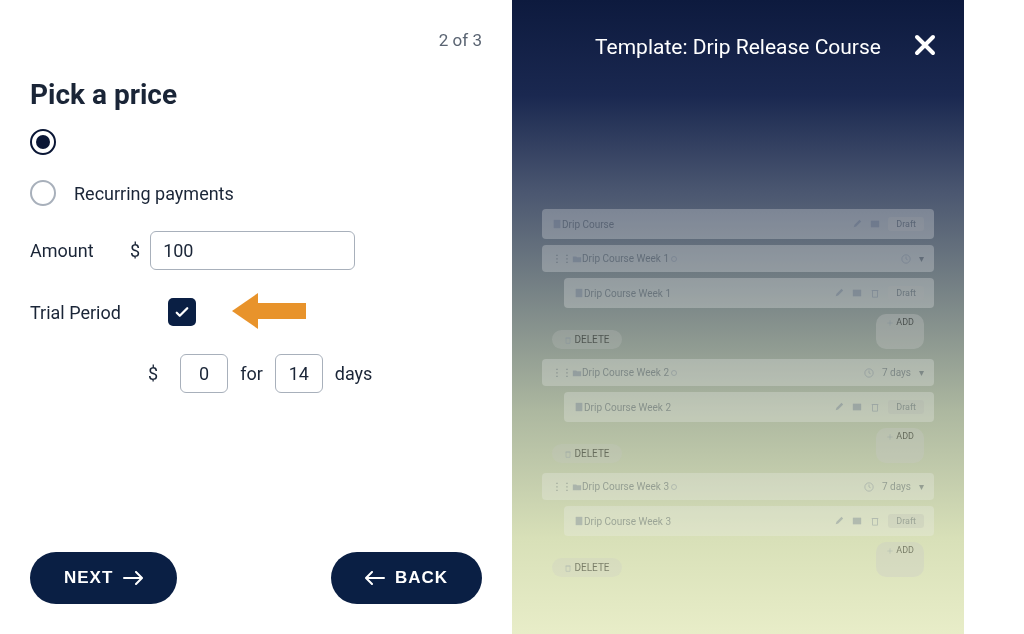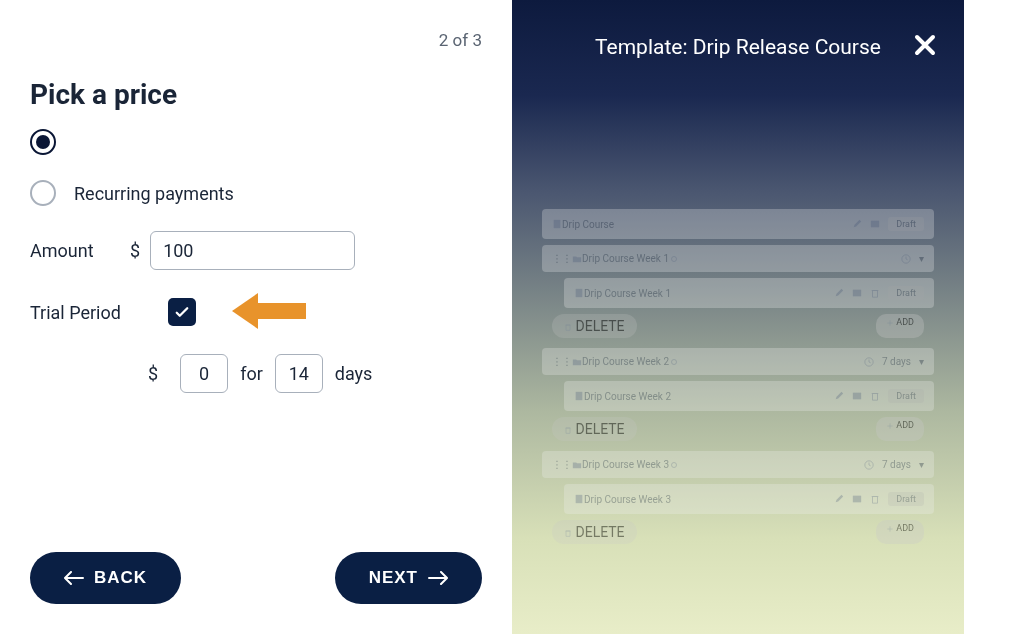--- a/index.html
+++ b/index.html
@@ -207,21 +207,22 @@
     .add-btn-mini {
       background: rgba(200,200,200,0.7);
       padding: 3px 10px;
       border-radius: 10px;
       font-size: 9px;
     }
     .delete-btn-mini {
       background: rgba(200,200,200,0.5);
       padding: 4px 12px;
       border-radius: 12px;
-      font-size: 14px;
+      font-size: 10px;
+      margin-top: 16px;
     }
     .delete-row {
       display: flex;
       justify-content: space-between;
       margin-bottom: 10px;
       padding: 0 10px;
     }
     .sub-item {
       margin-left: 22px;
     }
@@ -268,31 +269,31 @@
   <div class="trial-inputs">
     <span class="currency-prefix">$</span>
     <input type="text" class="num-input small-input" value="0" style="">
     <span class="trial-text">for</span>
     <input type="text" class="num-input small-input" value="14" style="">
     <span class="trial-text">days</span>
   </div>
 
   <div class="button-row">
     <button class="btn">
+      <span>NEXT</span>
+      <svg width="20" height="14" viewBox="0 0 20 14">
+        <path d="M1 7h17M13 1l6 6-6 6" stroke="#fff" stroke-width="2" fill="none" stroke-linecap="round" stroke-linejoin="round"></path>
+      </svg>
+    </button>
+    <button class="btn">
       <svg width="20" height="14" viewBox="0 0 20 14">
         <path d="M19 7H2M7 1L1 7l6 6" stroke="#fff" stroke-width="2" fill="none" stroke-linecap="round" stroke-linejoin="round"></path>
       </svg>
       <span>BACK</span>
     </button>
-    <button class="btn">
-      <span>NEXT</span>
-      <svg width="20" height="14" viewBox="0 0 20 14">
-        <path d="M1 7h17M13 1l6 6-6 6" stroke="#fff" stroke-width="2" fill="none" stroke-linecap="round" stroke-linejoin="round"></path>
-      </svg>
-    </button>
   </div>
 </div>
 
 <div class="right-panel">
   <div class="close-btn">
     <svg width="22" height="22" viewBox="0 0 22 22">
       <path d="M3 3l16 16M19 3L3 19" stroke="#fff" stroke-width="4" stroke-linecap="round"></path>
     </svg>
   </div>
   <div class="template-title">Template: Drip Release Course</div>

